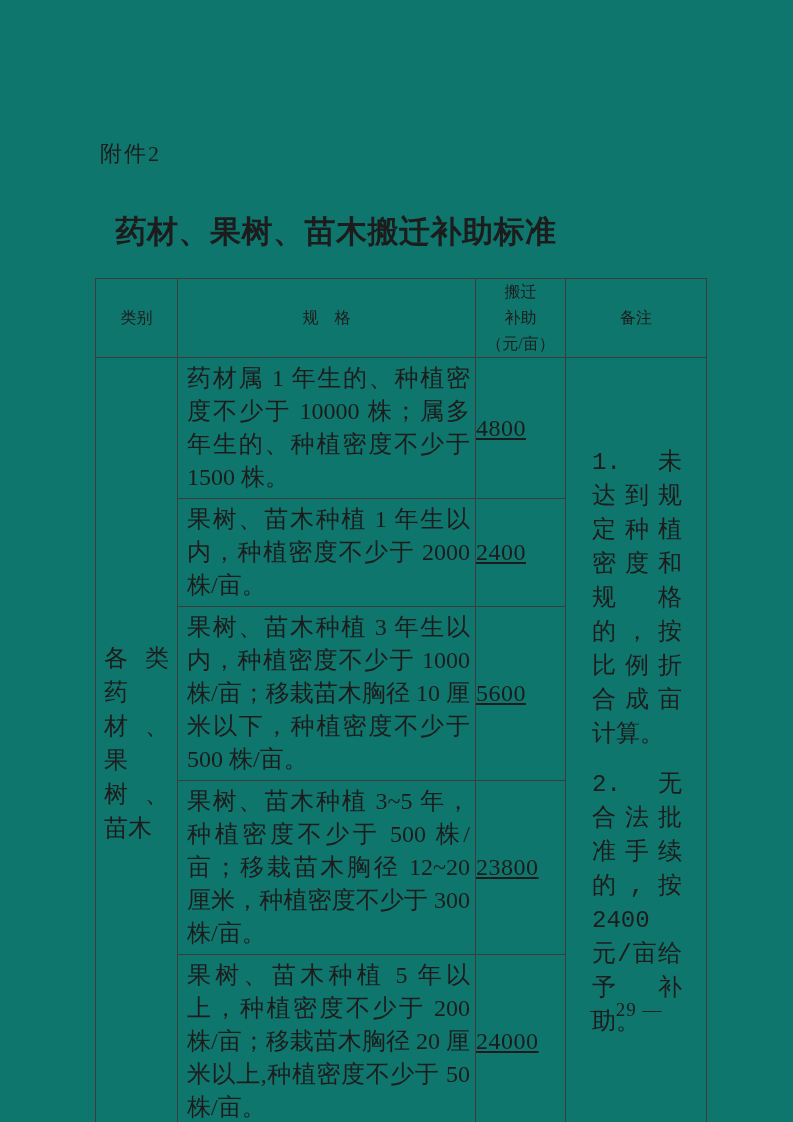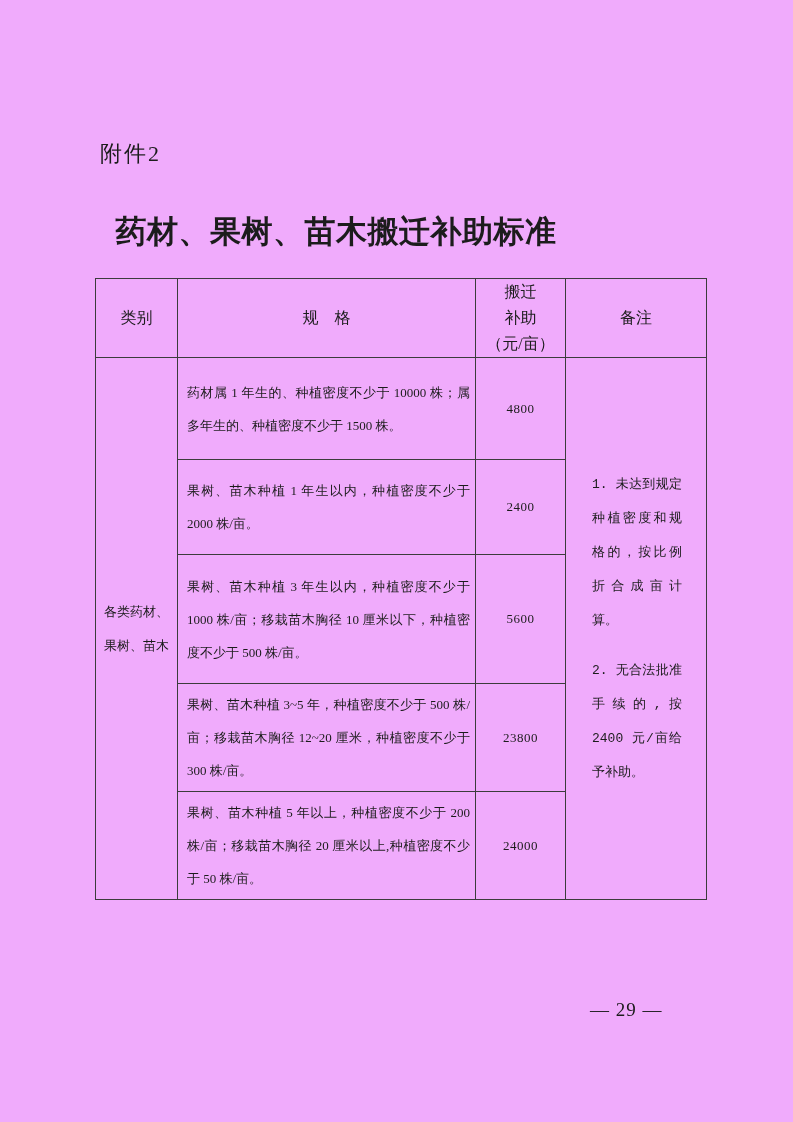--- a/index.html
+++ b/index.html
@@ -1,21 +1,21 @@
 <!DOCTYPE html>
 <html><head>
 <meta charset="utf-8">
 <style>
   * { margin: 0; padding: 0; box-sizing: border-box; }
   html, body { background: #ffffff; }
   .page {
     position: relative;
     width: 793px;
     height: 1122px;
-    background: #f0abfc;
+    background: #0f766e;
     font-family: "Liberation Serif", "DejaVu Serif", serif;
     color: #1c1c1c;
     overflow: hidden;
   }
   .attachment-label {
     position: absolute;
     left: 100px;
     top: 139px;
     font-size: 22px;
     letter-spacing: 2px;
@@ -33,21 +33,21 @@
   table.subsidy-table {
     position: absolute;
     left: 95px;
     top: 278px;
     width: 611px;
     border-collapse: collapse;
     table-layout: fixed;
   }
   .subsidy-table td {
     border: 1px solid #3c3c3c;
-    font-size: 13px;
+    font-size: 24px;
     vertical-align: middle;
   }
   .col-category { width: 82px; }
   .col-spec     { width: 298px; }
   .col-subsidy  { width: 90px; }
   .col-remark   { width: 141px; }
 
   tr.row-header   { height: 78px; }
   tr.row-1 { height: 102px; }
   tr.row-2 { height: 95px; }
@@ -65,22 +65,23 @@
     text-align: justify;
     padding: 0 8px;
     line-height: 34px;
   }
   td.spec-cell {
     text-align: justify;
     padding: 4px 5px 4px 9px;
     line-height: 33px;
   }
   td.amount-cell {
-    text-align: center;
+    text-align: left;
     letter-spacing: 0.5px;
+    text-decoration: underline;
   }
   td.remark-cell {
     padding: 0 8px 0 10px;
     line-height: 34px;
     text-align: justify;
   }
   .remark-note { margin: 16px; font-family: Liberation Mono, monospace; }
   .page-number {
     position: absolute;
     top: 999px;

